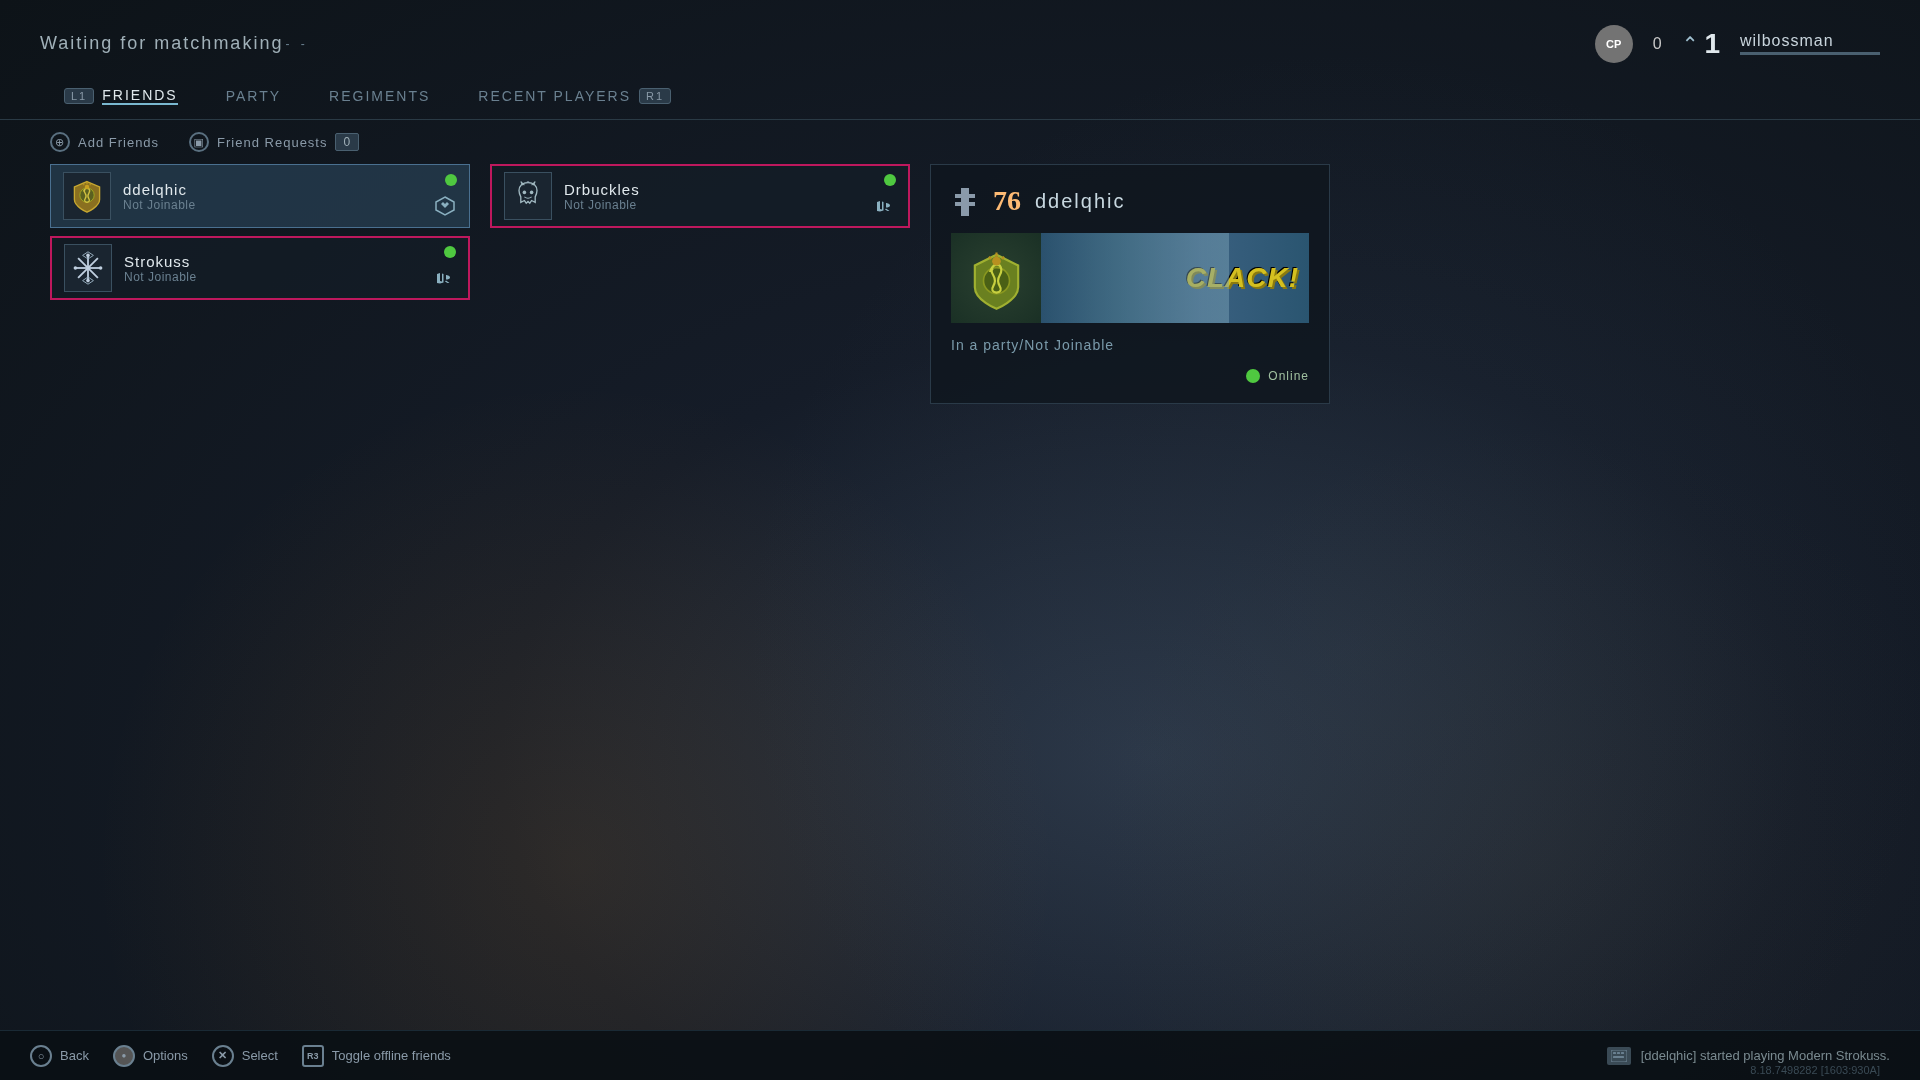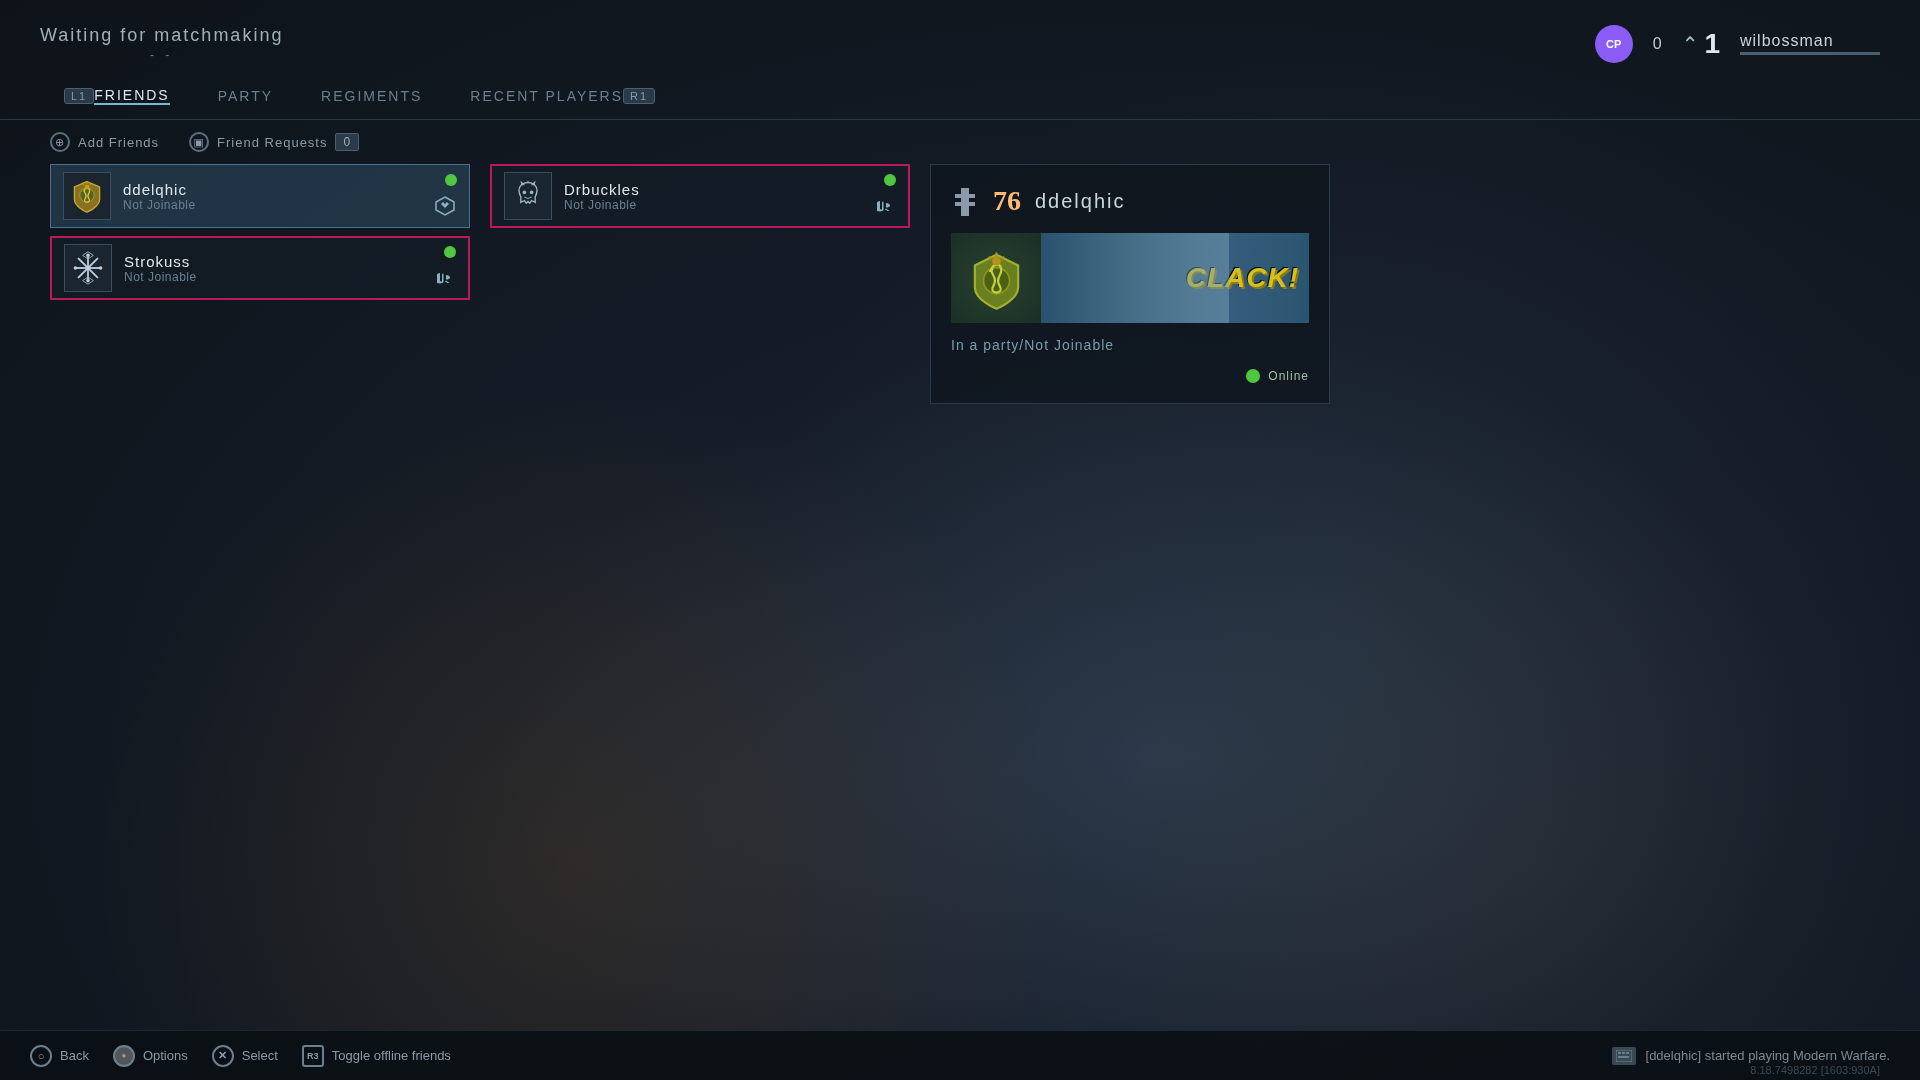--- a/index.html
+++ b/index.html
@@ -53,21 +53,21 @@
     .page-title {
       font-size: 42px;
       font-weight: 300;
       letter-spacing: 6px;
       color: #c8d4dc;
       text-transform: uppercase;
     }
 
     .matchmaking-status {
       display: flex;
-      flex-direction: column;
+      flex-direction: row;
       align-items: center;
       gap: 2px;
     }
 
     .matchmaking-text {
       font-size: 18px;
       color: #a0b0b8;
       letter-spacing: 2px;
     }
 
@@ -80,21 +80,21 @@
     .top-right {
       display: flex;
       align-items: center;
       gap: 20px;
     }
 
     .cp-badge {
       display: flex;
       align-items: center;
       gap: 6px;
-      background: #8b5cf6;
+      background: #737373;
       border-radius: 50%;
       width: 38px;
       height: 38px;
       justify-content: center;
       font-size: 11px;
       font-weight: bold;
       color: #fff;
     }
 
     .cp-count {
@@ -138,20 +138,21 @@
       align-items: center;
       padding: 0 40px;
       border-bottom: 1px solid #2a3a45;
       gap: 0;
       height: 45px;
     }
 
     .nav-tab-btn {
       display: flex;
       align-items: center;
+      gap: 8px;
       padding: 8px 24px;
       font-size: 14px;
       letter-spacing: 2px;
       text-transform: uppercase;
       color: #6a8090;
       cursor: pointer;
       border-bottom: 2px solid transparent;
       position: relative;
     }
 
@@ -701,18 +702,18 @@
     <div class="bottom-notification">
       <div class="notif-icon">
         <svg width="16" height="12" viewBox="0 0 16 12">
           <rect x="0" y="0" width="16" height="12" rx="2" fill="none" stroke="#6a8090" stroke-width="1"></rect>
           <rect x="2" y="2" width="3" height="2" rx="0.5" fill="#6a8090"></rect>
           <rect x="6" y="2" width="3" height="2" rx="0.5" fill="#6a8090"></rect>
           <rect x="10" y="2" width="3" height="2" rx="0.5" fill="#6a8090"></rect>
           <rect x="2" y="6" width="11" height="2" rx="0.5" fill="#6a8090"></rect>
         </svg>
       </div>
-      <span>[ddelqhic] started playing Modern Warfare.</span>
+      <span>[ddelqhic] started playing Modern Strokuss.</span>
     </div>
   </div>
 
   <div class="version-text">8.18.7498282 [1603:930A]</div>
 </div>
 
 </body></html>

